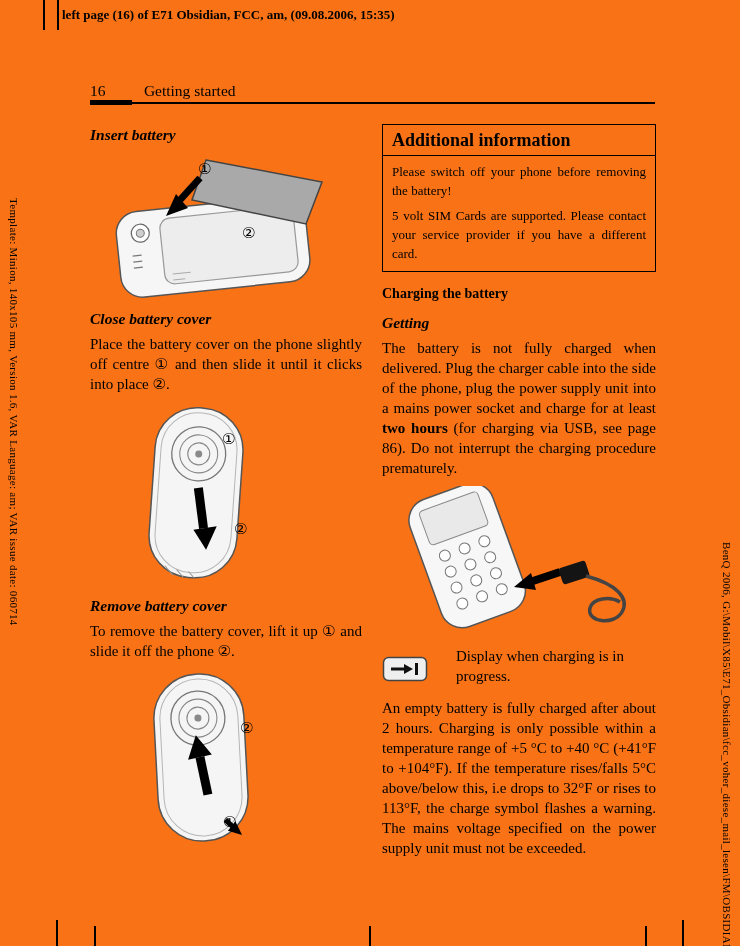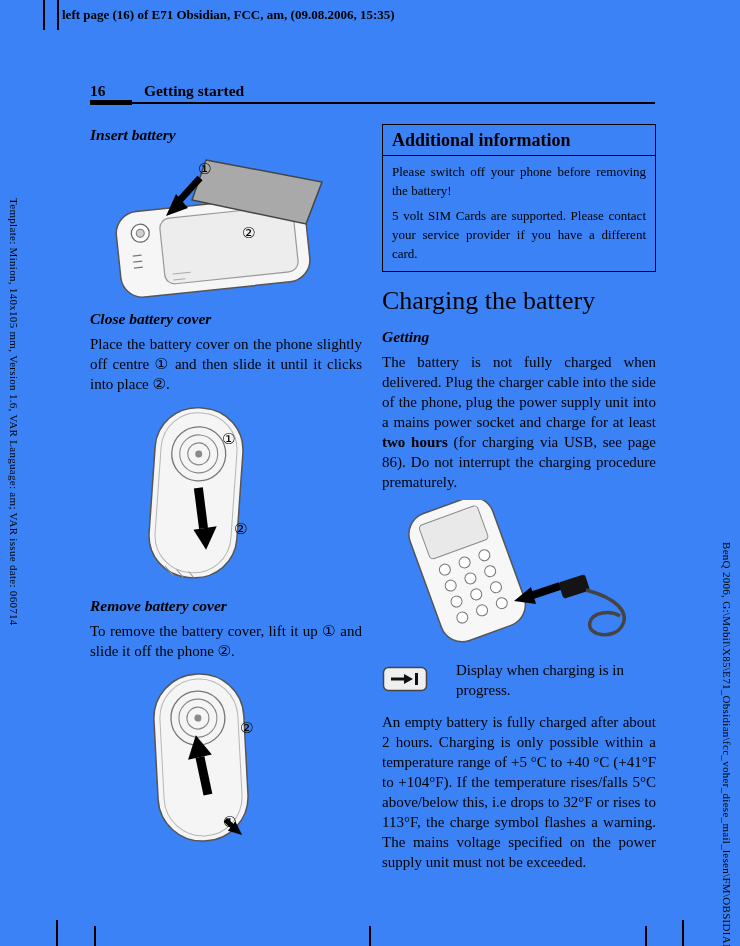--- a/index.html
+++ b/index.html
@@ -2,37 +2,37 @@
 <html><head>
 <meta charset="utf-8">
 <style>
   * { margin:0; padding:0; box-sizing:border-box; }
   html,body { background:#fff; }
   body {
     width:740px; height:946px; position:relative; overflow:hidden;
     font-family:"Liberation Serif","DejaVu Serif","DejaVu Sans",serif;
     color:#000;
   }
-  .page { position:absolute; inset:0; background:#3b82f6;padding-left:32px; }
+  .page { position:absolute; inset:0; background:#f97316;padding-left:32px; }
 
   
   .cropmark { position:absolute; width:1.5px; background:#000; }
   .slug-top {
     position:absolute; left:62px; top:7px; font-size:13px; font-weight:bold;
     white-space:nowrap;
   }
   .slug-side {
     position:absolute; font-size:11px; white-space:nowrap;
     writing-mode:vertical-rl; letter-spacing:0.3px;
   }
   .slug-left  { left:8px;  top:198px; }
   .slug-right { left:721px; top:542px; }
 
   
-  .page-header { position:absolute; left:90px; top:82px; width:565px; font-weight:bold; font-size:15.5px; }
+  .page-header { position:absolute; left:90px; top:82px; width:565px; font-weight:normal; font-size:15.5px; }
   .page-header .pagenum { display:inline-block; width:50px; }
   .header-rule { position:absolute; left:90px; top:100px; width:565px; height:6px; }
   .header-rule .thick { position:absolute; left:0; top:0; width:42px; height:5px; background:#000; }
   .header-rule .thin  { position:absolute; left:0; top:1.5px; width:565px; height:2px; background:#000; }
 
   
   .col-left  { position:absolute; left:90px;  top:126px; width:272px; }
   .col-right { position:absolute; left:382px; top:124px; width:274px; }
 
   h3.sub { font-size:15.5px; font-weight:bold; margin:0 0 6px 0;font-style:italic; }
@@ -45,23 +45,23 @@
     font-size:15px; line-height:1; color:#000;
   }
 
   
   .info-box { border:1.3px solid #000; margin-bottom:14px; }
   .info-box .title { font-weight:bold; font-size:18px; padding:5px 9px 4px 9px; border-bottom:1.2px solid #000; }
   .info-box .body { padding:6px 9px 8px 9px; }
   .info-box p { font-size:13px; line-height:19px; text-align:justify; }
   .info-box p + p { margin-top:6px; }
 
-  h1.big { font-size:26px; font-weight:normal; margin:0 0 12px 0; }
-
-  .caption-row { display:flex; align-items:center; margin:6px 0 12px 0; }
+  h1.big { font-size:14px; font-weight:bold; margin:0 0 12px 0; }
+
+  .caption-row { display:flex; align-items:flex-end; margin:6px 0 12px 0; }
   .caption-row .icon-wrap { width:46px; margin-right:28px; padding-top:2px; }
   .caption-row .cap { font-size:15px; line-height:20px; flex:1; }
 </style>
 </head>
 <body>
 
 <div class="page">
 
   <div class="cropmark" style="left:43px; top:0; height:30px;"></div>
   <div class="cropmark" style="left:57px; top:0; height:30px;"></div>

